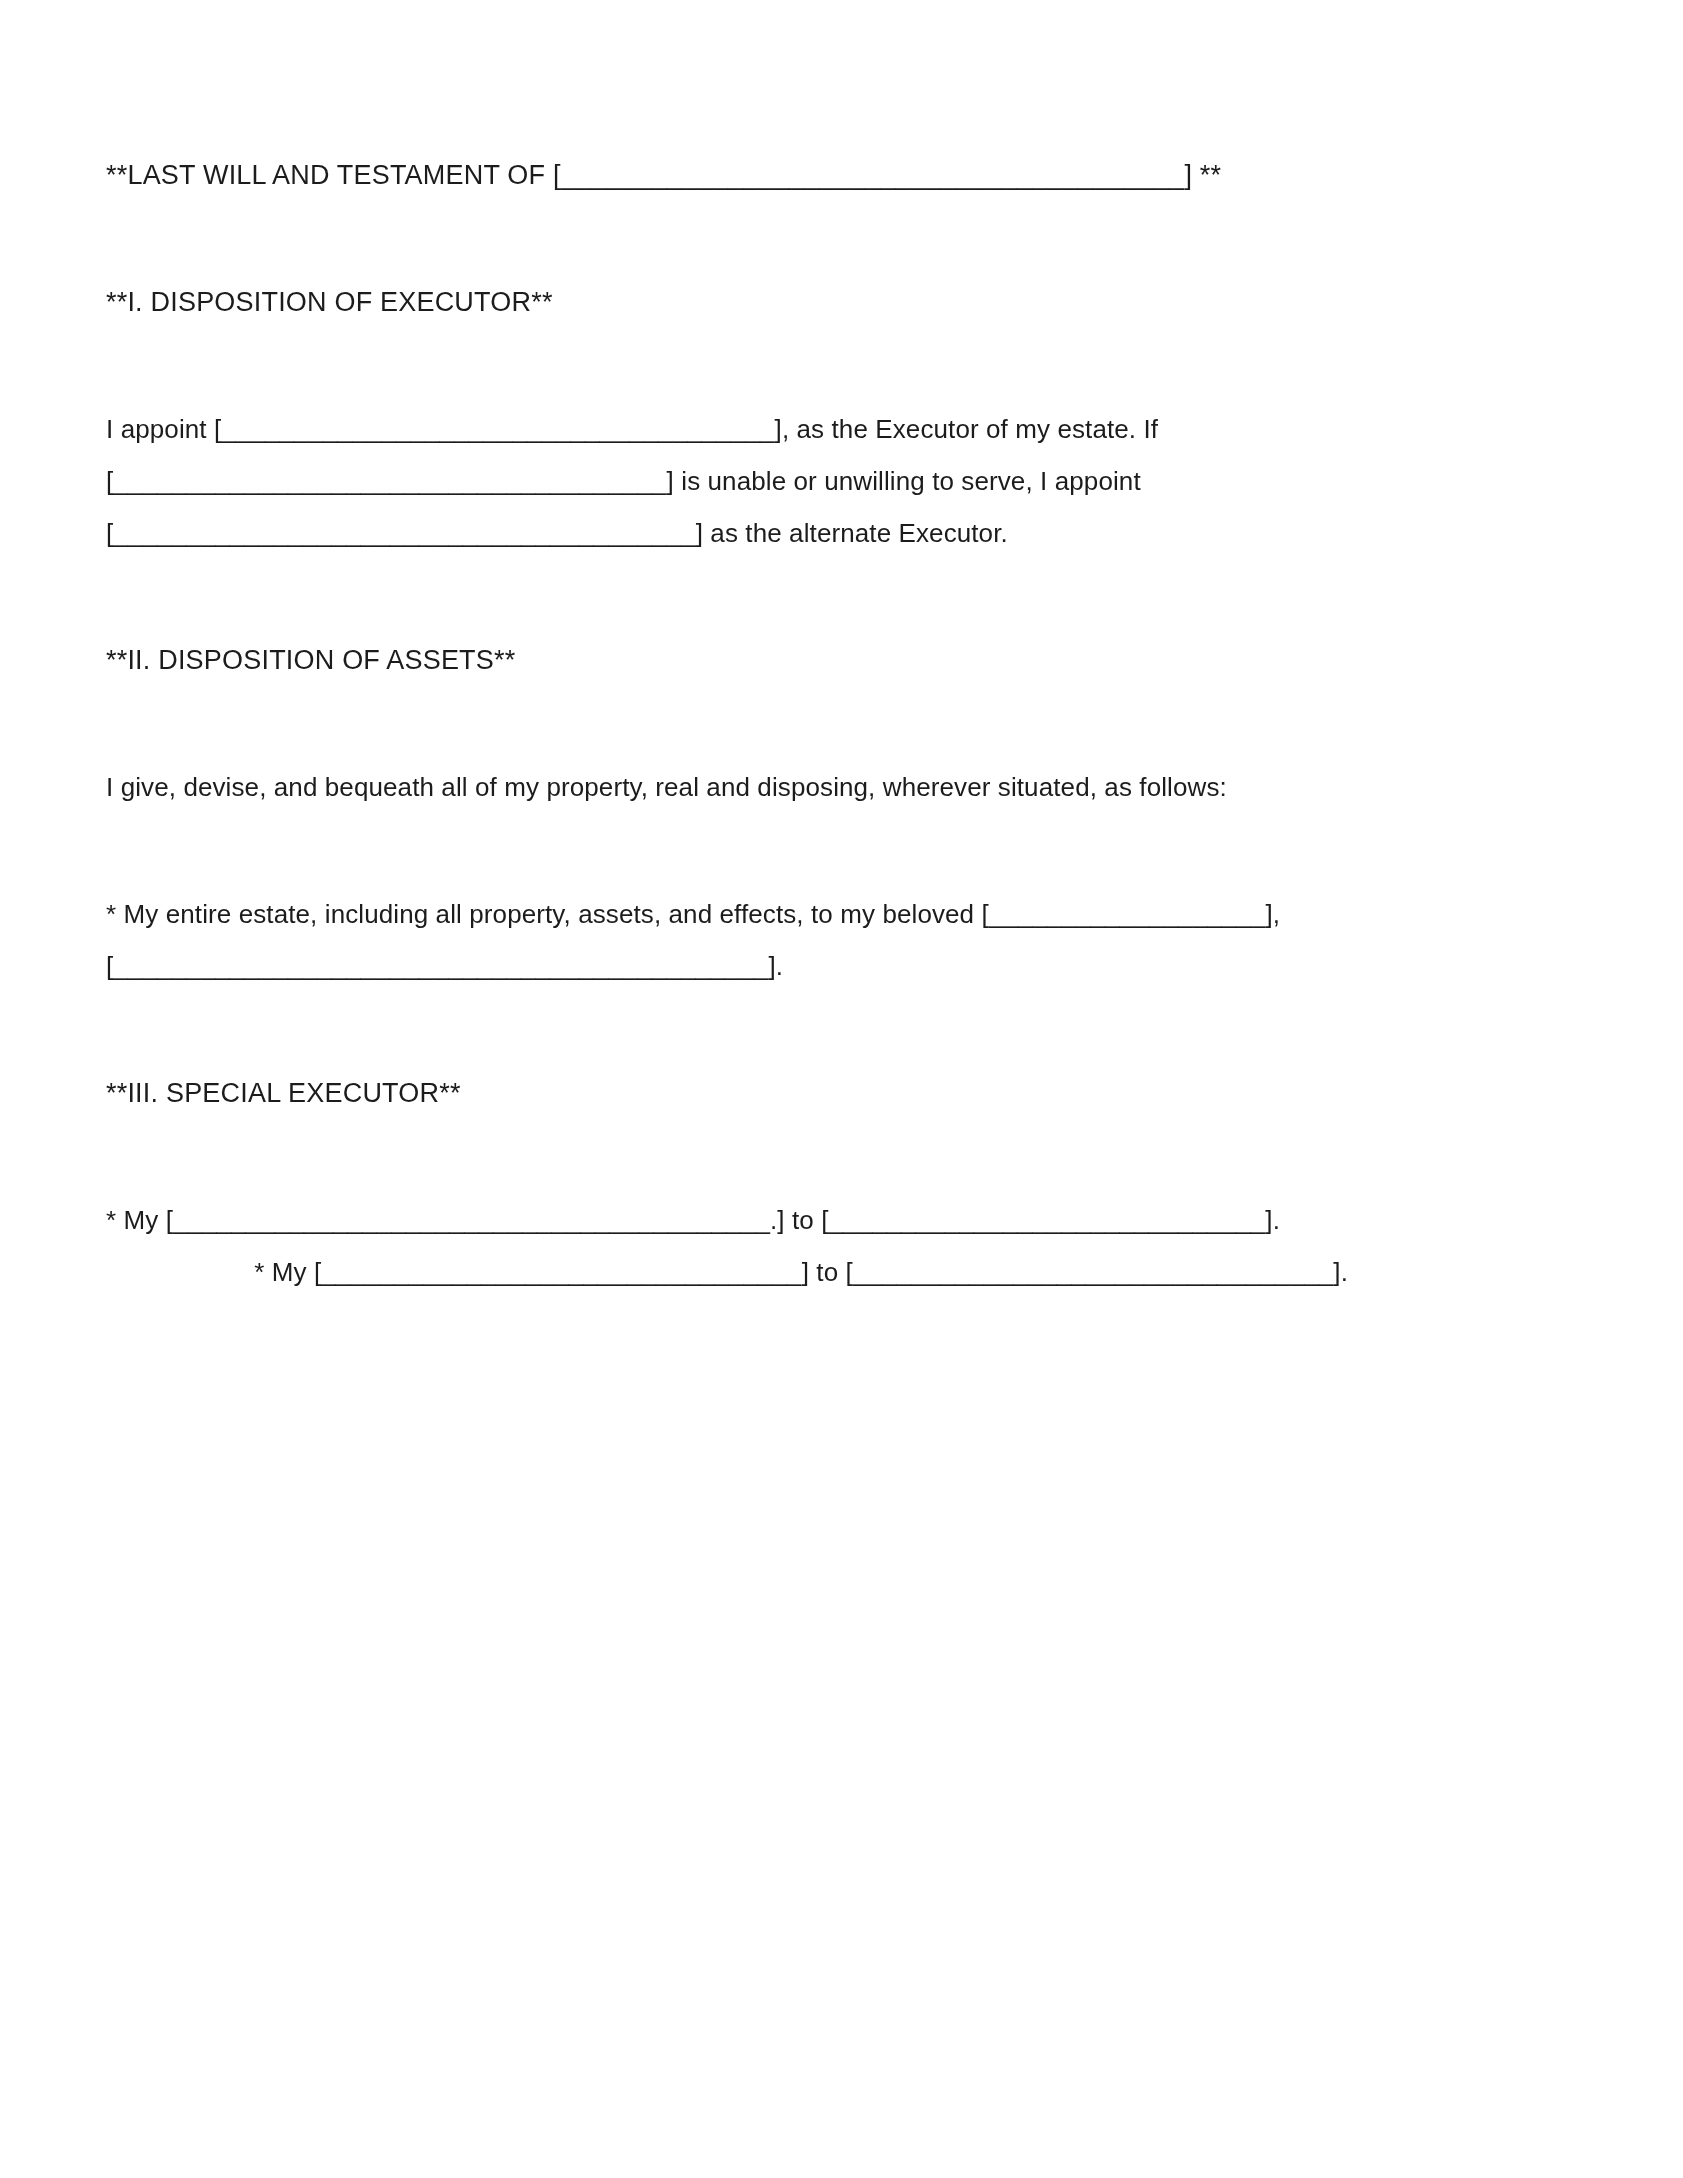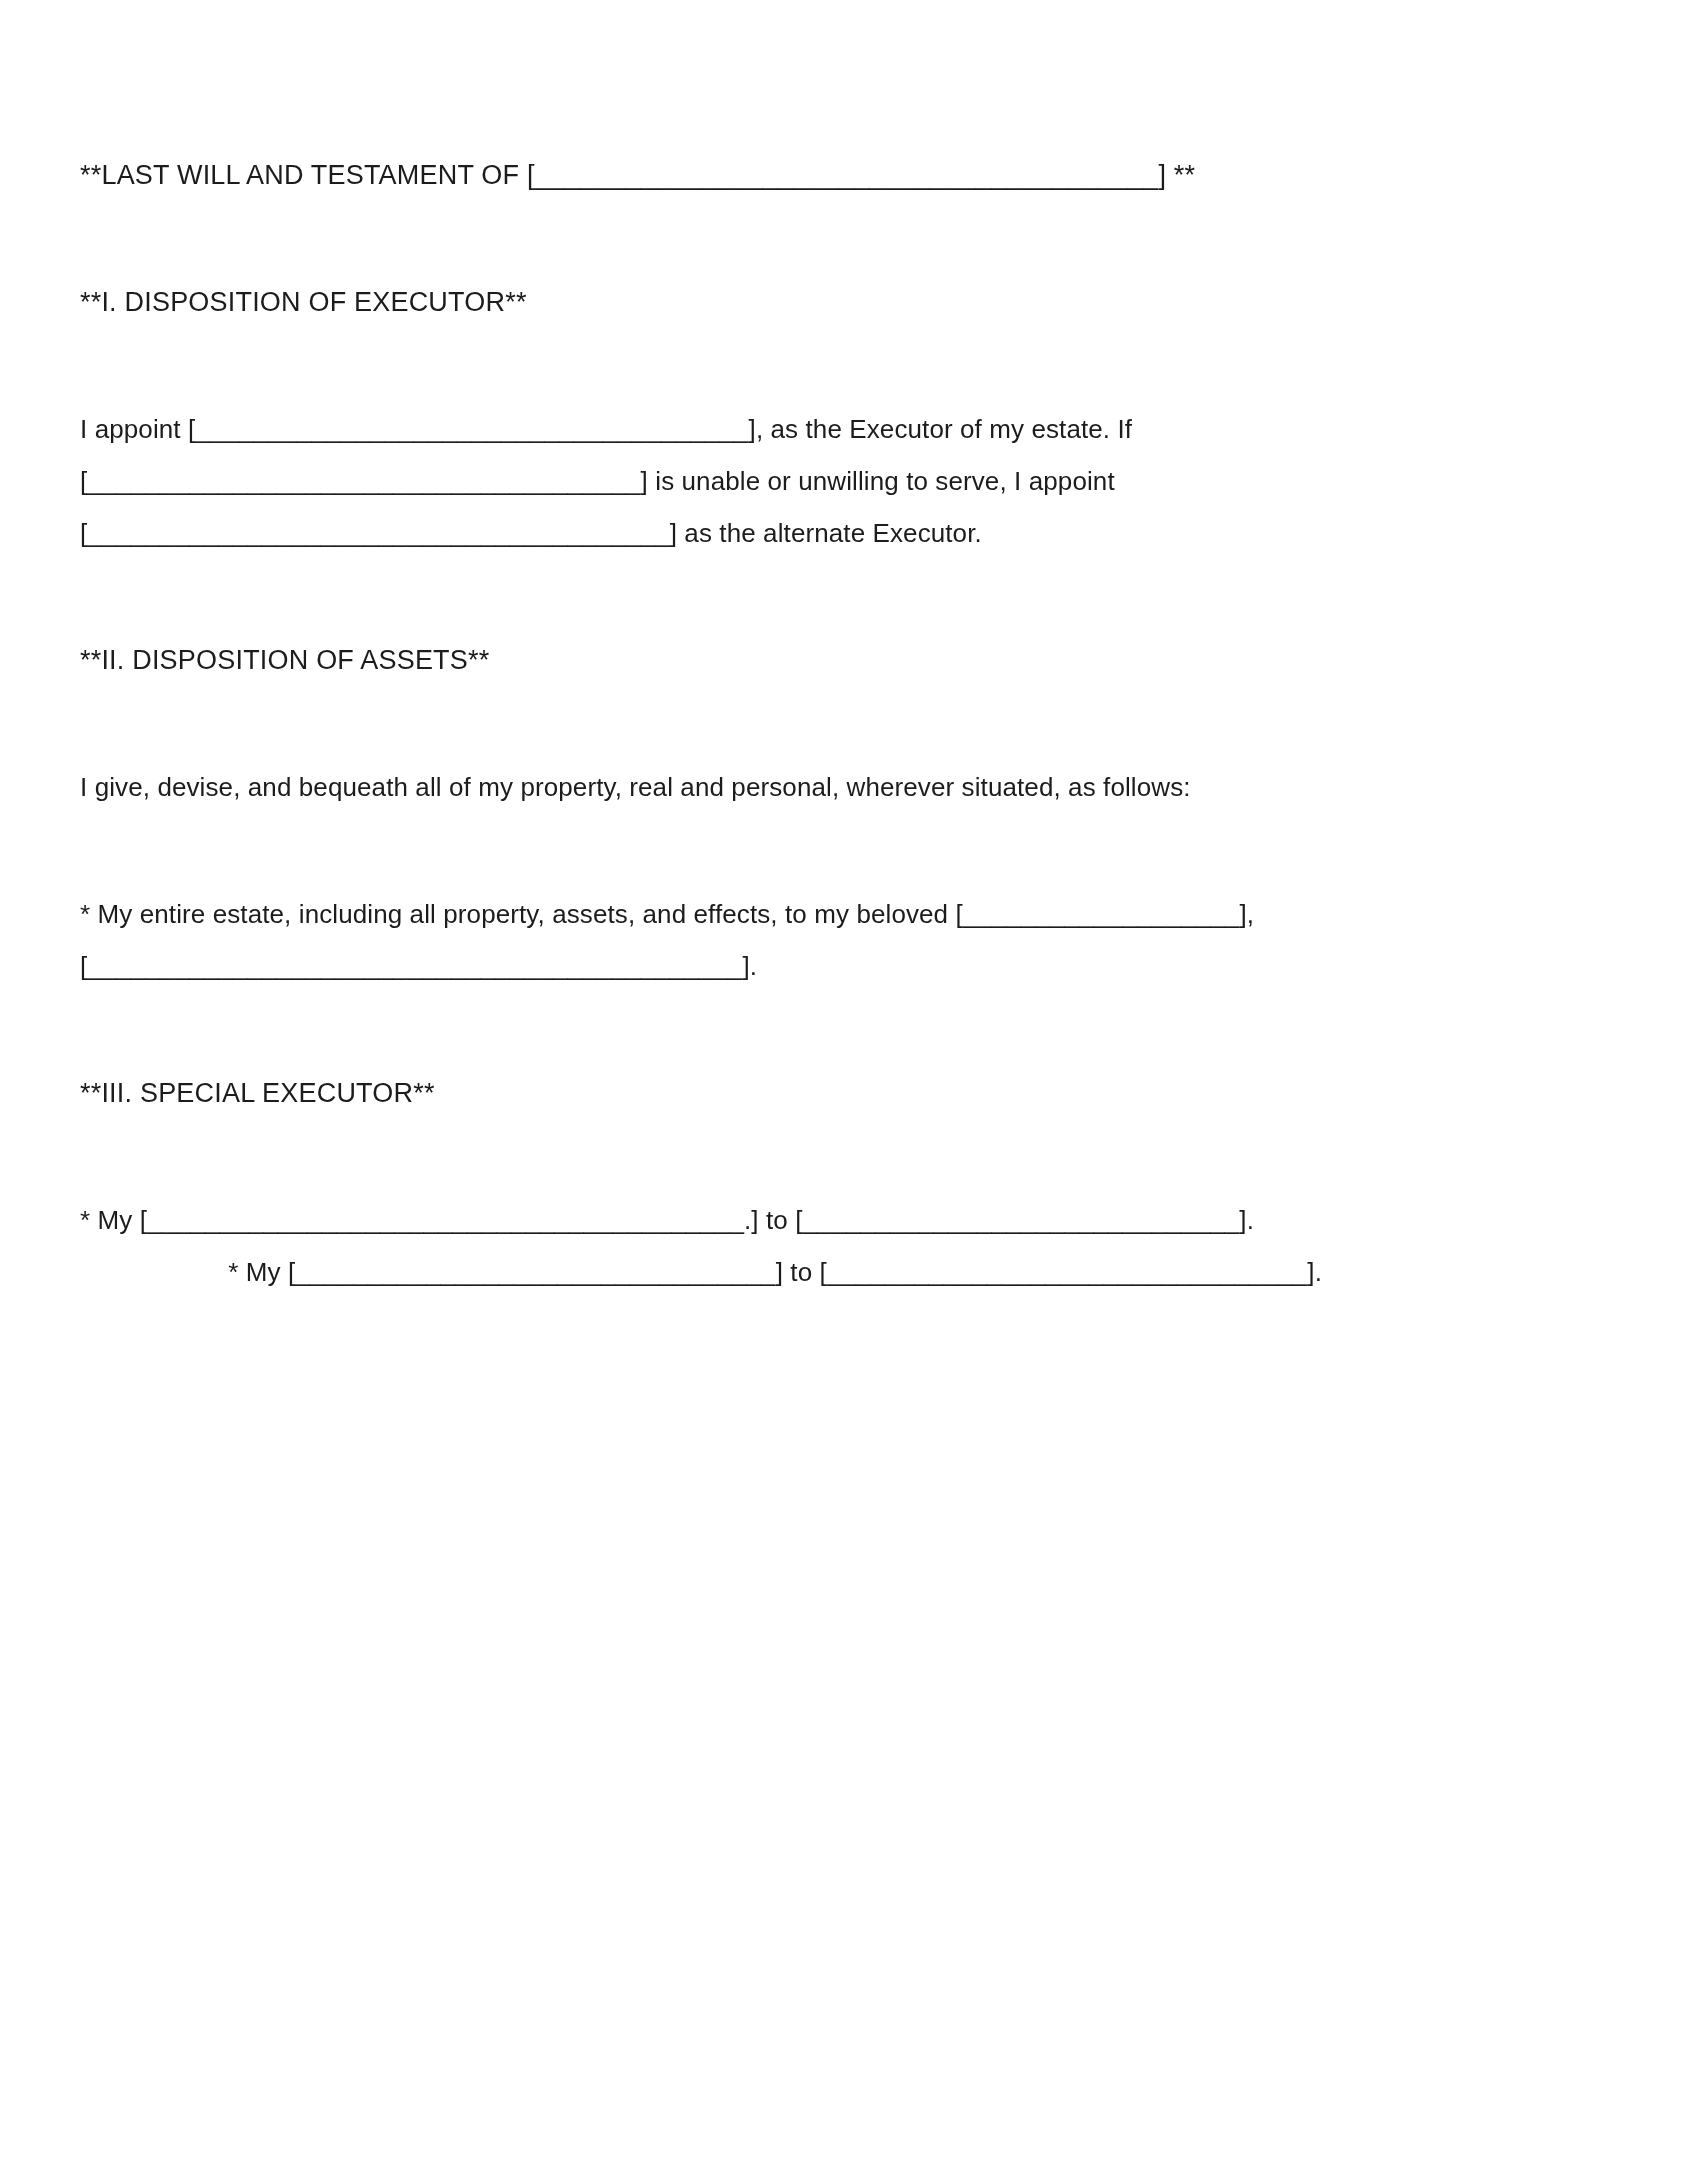--- a/index.html
+++ b/index.html
@@ -15,21 +15,21 @@
     color: #1a1a1a;
     -webkit-font-smoothing: antialiased;
   }
 
   #document-page {
     position: relative;
     width: 1683px;
     height: 2178px;
     background: #ffffff;
     box-sizing: border-box;
-    padding: 149px 248px 149px 80px;
+    padding: 149px 248px 149px 106px;
   }
 
   .doc-block {
     font-size: 26px;
     line-height: 52px;
     letter-spacing: 0.1px;
     color: #1c1c1c;
     max-width: 1242px;
     word-wrap: break-word;
     overflow-wrap: break-word;
@@ -58,21 +58,21 @@
 
   <div class="doc-block heading">**LAST WILL AND TESTAMENT OF [_________________________________________] **</div>
 
 
   <div class="doc-block heading">**I. DISPOSITION OF EXECUTOR**</div>
 
   <div class="doc-block">I appoint [______________________________________], as the Executor of my estate. If [______________________________________] is unable or unwilling to serve, I appoint [________________________________________] as the alternate Executor.</div>
 
   <div class="doc-block heading">**II. DISPOSITION OF ASSETS**</div>
 
-  <div class="doc-block">I give, devise, and bequeath all of my property, real and personal, wherever situated, as follows:</div>
+  <div class="doc-block">I give, devise, and bequeath all of my property, real and disposing, wherever situated, as follows:</div>
 
   <div class="doc-block">* My entire estate, including all property, assets, and effects, to my beloved [___________________], [_____________________________________________].</div>
 
   <div class="doc-block heading">**III. SPECIAL EXECUTOR**</div>
 
 
   <div class="doc-block tight">* My [_________________________________________.] to [______________________________].</div>
 
   <div class="doc-block tight">* My [_________________________________] to [_________________________________].</div>
 

